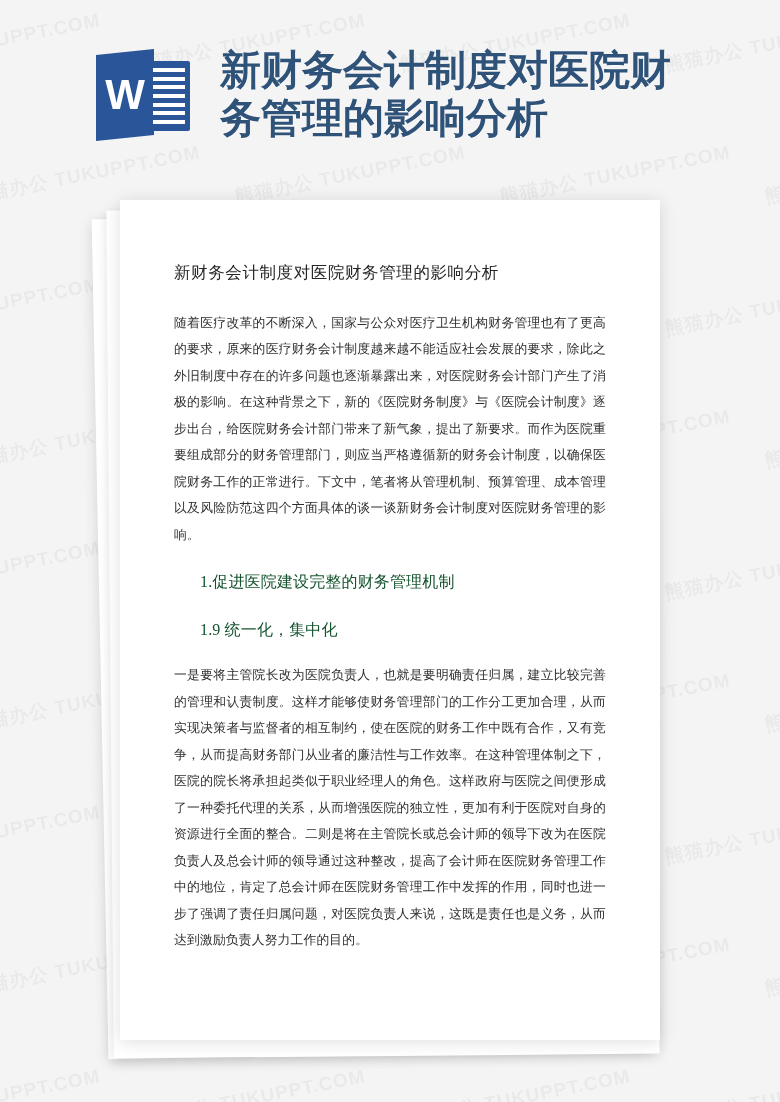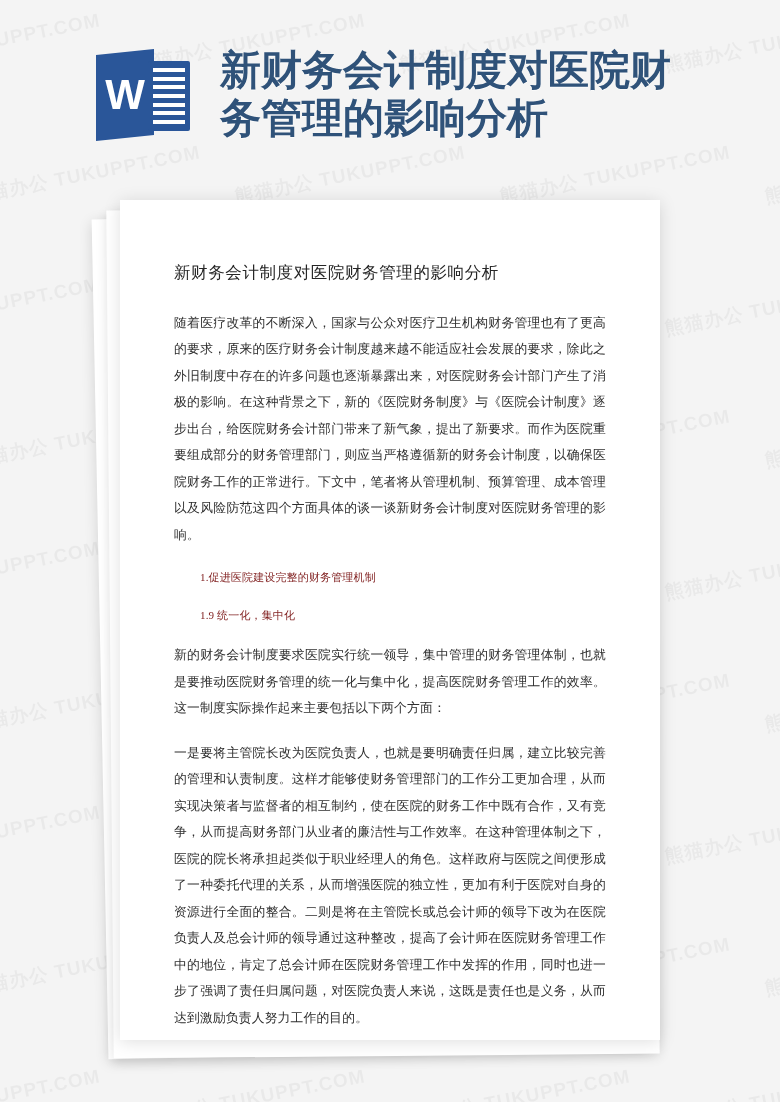--- a/index.html
+++ b/index.html
@@ -150,23 +150,23 @@
   .para {
     font-size: 12.8px;
     line-height: 2.07;
     color: #2e2e2e;
     text-align: justify;
     letter-spacing: 0.15px;
     margin-bottom: 18px;
   }
 
   .section-heading {
-    font-size: 11px;
+    font-size: 16px;
     line-height: 2.0;
-    color: #7f1d1d;
+    color: #14532d;
     letter-spacing: 0.15px;
     text-indent: 26px;
     margin-bottom: 16px;
   }
 
   
   #page-content { position: relative; z-index: 2; }
 </style>
 </head>
 <body>
@@ -194,21 +194,20 @@
   </div>
 </div>
 
 <div id="page">
   <div id="page-content">
     <h2 id="page-heading">新财务会计制度对医院财务管理的影响分析</h2>
     <div id="doc-body">
         <p class="para">随着医疗改革的不断深入，国家与公众对医疗卫生机构财务管理也有了更高的要求，原来的医疗财务会计制度越来越不能适应社会发展的要求，除此之外旧制度中存在的许多问题也逐渐暴露出来，对医院财务会计部门产生了消极的影响。在这种背景之下，新的《医院财务制度》与《医院会计制度》逐步出台，给医院财务会计部门带来了新气象，提出了新要求。而作为医院重要组成部分的财务管理部门，则应当严格遵循新的财务会计制度，以确保医院财务工作的正常进行。下文中，笔者将从管理机制、预算管理、成本管理以及风险防范这四个方面具体的谈一谈新财务会计制度对医院财务管理的影响。</p>
         <p class="section-heading">1.促进医院建设完整的财务管理机制</p>
         <p class="section-heading">1.9 统一化，集中化</p>
-        <p class="para">新的财务会计制度要求医院实行统一领导，集中管理的财务管理体制，也就是要推动医院财务管理的统一化与集中化，提高医院财务管理工作的效率。这一制度实际操作起来主要包括以下两个方面：</p>
         <p class="para">一是要将主管院长改为医院负责人，也就是要明确责任归属，建立比较完善的管理和认责制度。这样才能够使财务管理部门的工作分工更加合理，从而实现决策者与监督者的相互制约，使在医院的财务工作中既有合作，又有竞争，从而提高财务部门从业者的廉洁性与工作效率。在这种管理体制之下，医院的院长将承担起类似于职业经理人的角色。这样政府与医院之间便形成了一种委托代理的关系，从而增强医院的独立性，更加有利于医院对自身的资源进行全面的整合。二则是将在主管院长或总会计师的领导下改为在医院负责人及总会计师的领导通过这种整改，提高了会计师在医院财务管理工作中的地位，肯定了总会计师在医院财务管理工作中发挥的作用，同时也进一步了强调了责任归属问题，对医院负责人来说，这既是责任也是义务，从而达到激励负责人努力工作的目的。</p>
       </div>
   </div>
 </div>
 
 <div id="watermark-layer">
     <span class="wm" style="left: -130px; top: 52px;">熊猫办公 TUKUPPT.COM</span>
     <span class="wm" style="left: 135px; top: 52px;">熊猫办公 TUKUPPT.COM</span>
     <span class="wm" style="left: 400px; top: 52px;">熊猫办公 TUKUPPT.COM</span>
     <span class="wm" style="left: 665px; top: 52px;">熊猫办公 TUKUPPT.COM</span>

